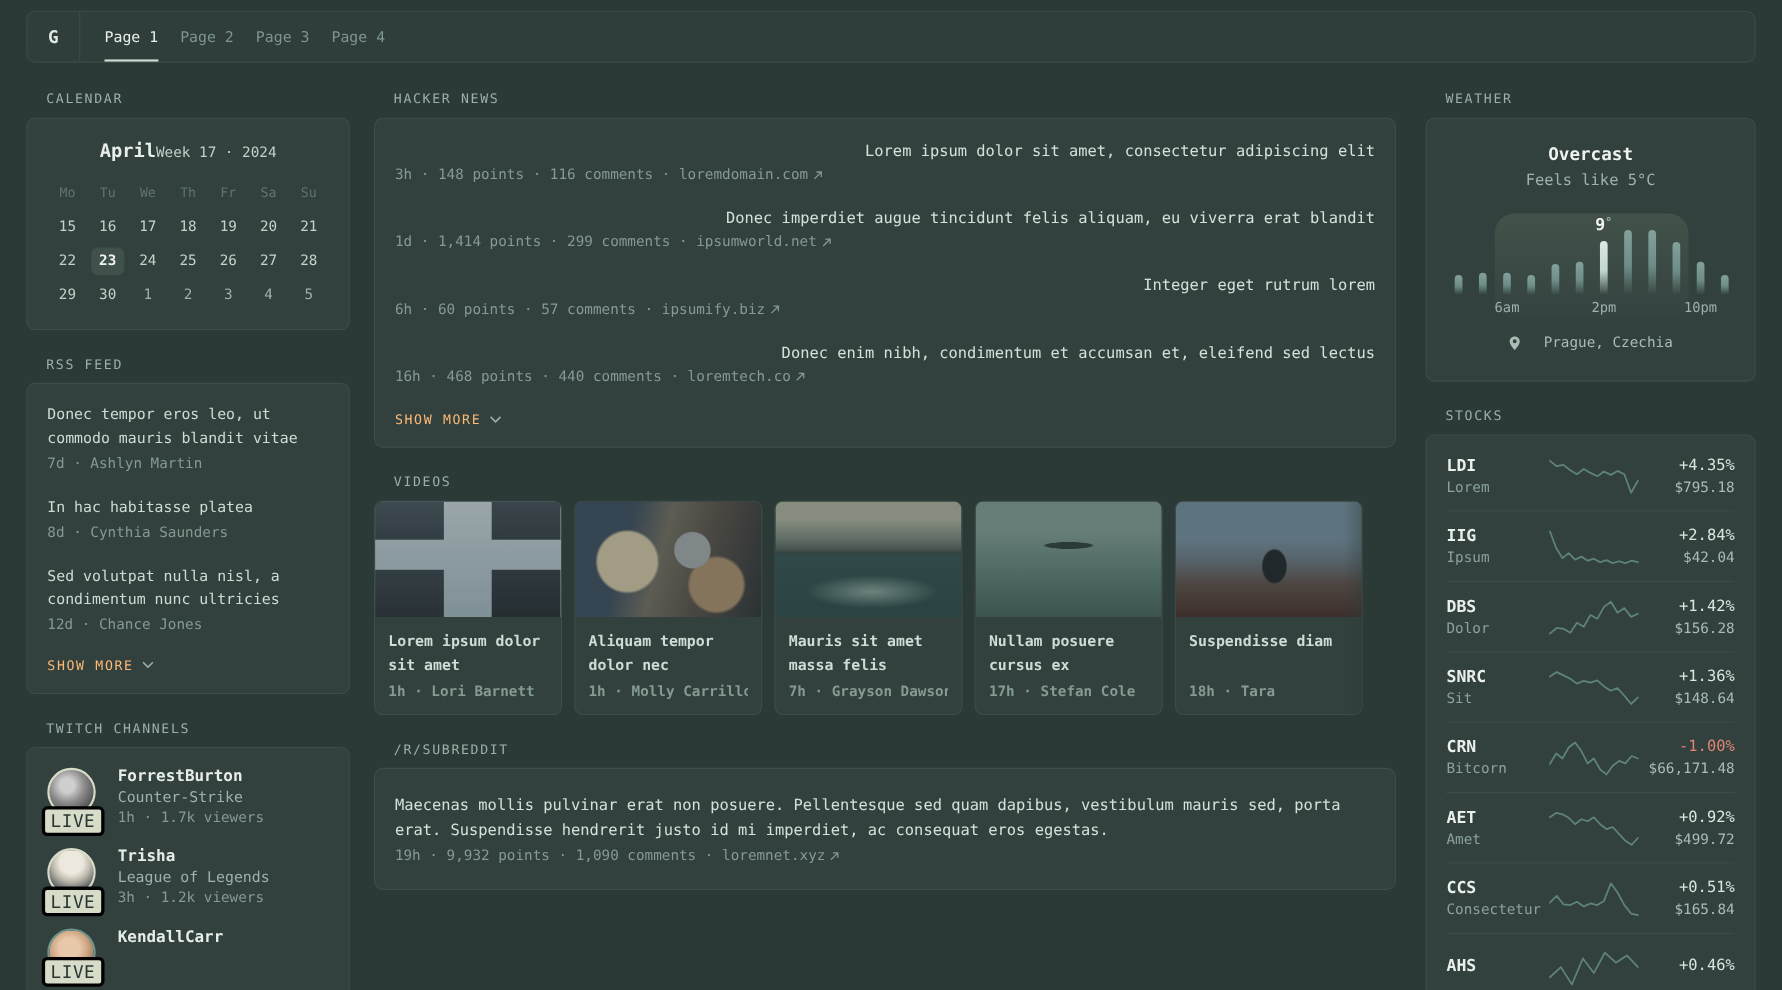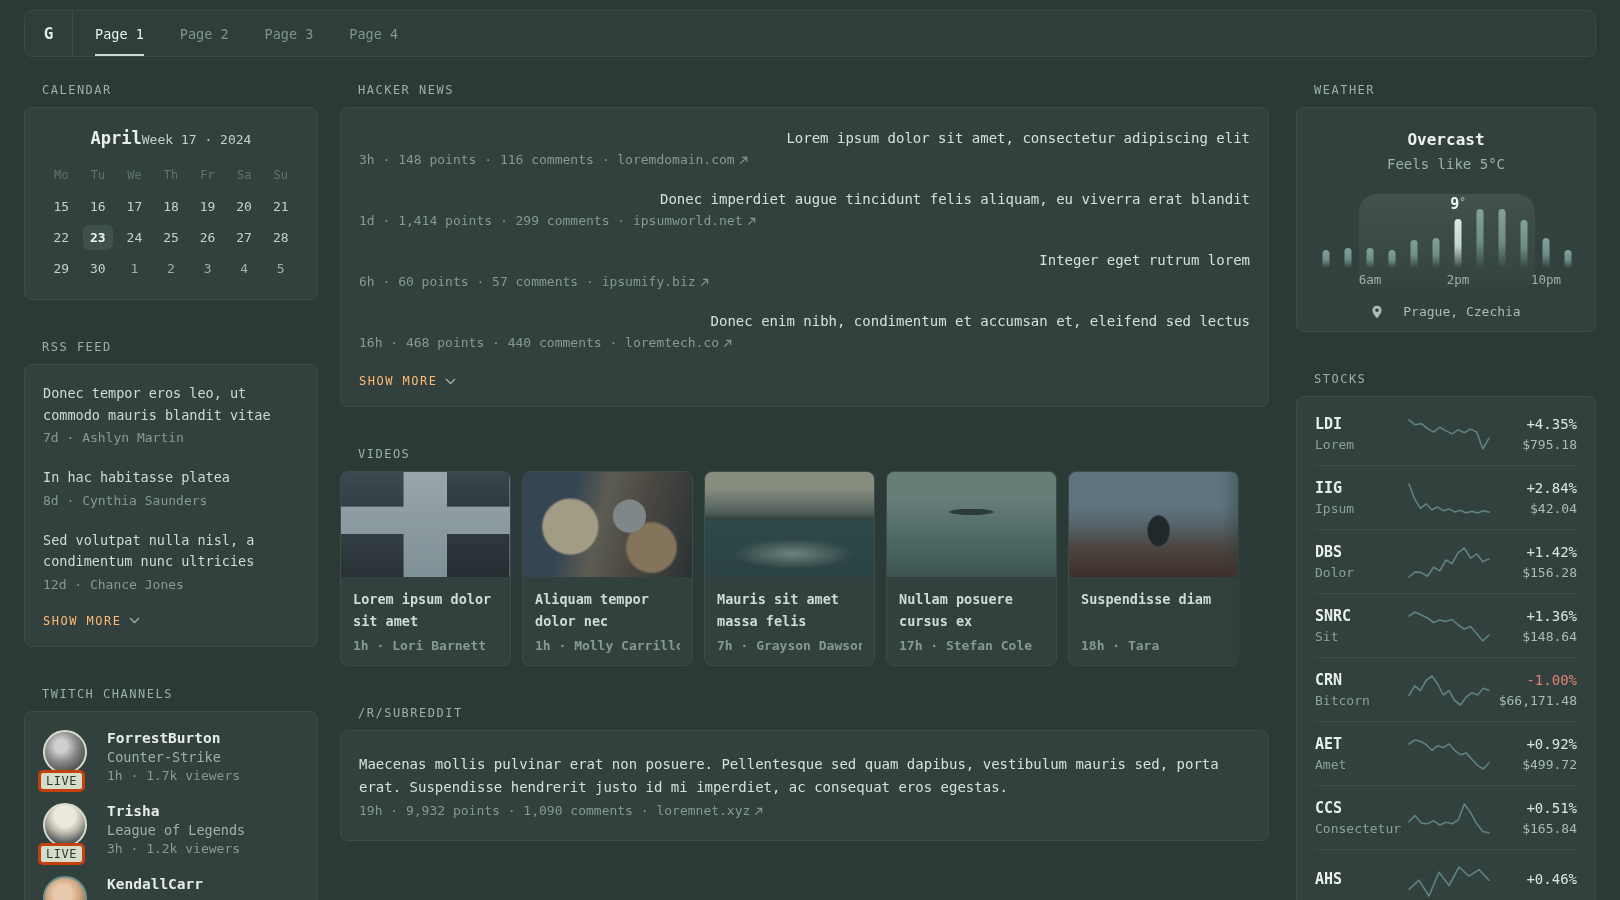--- a/index.html
+++ b/index.html
@@ -12,32 +12,32 @@
   
   .topbar {
     margin:10px 24px 0; height:47px;
     background:#2f3e3b; border:1px solid #3b4b47; border-radius:8px;
     display:flex; align-items:stretch;
   }
   .logo-box {
     width:48px; display:flex; align-items:center; justify-content:center;
     border-right:1px solid #3b4b47; color:#dfe8e3; font-weight:bold; font-size:16px;
   }
-  .tabs { display:flex; margin-left:22px; gap:36px; }
+  .tabs { display:flex; margin-left:22px; gap:20px; }
   .tab {
     display:flex; align-items:center; font-size:13.5px; color:#7f958f;
     border-bottom:2px solid transparent; padding-top:2px; cursor:pointer;
   }
   .tab.active { color:#e9efeb; border-bottom-color:#ccd8d1; }
   
   .content { display:flex; padding:0 24px; margin-top:26px; align-items:flex-start; }
   .col-left  { width:294px; flex:none; }
   .col-mid   { width:929px; flex:none; margin-left:22px; }
   .col-right { flex:1; margin-left:27px; min-width:0; }
-  .section + .section { margin-top:40px; }
+  .section + .section { margin-top:24px; }
   .sec-head {
     font-size:12px; letter-spacing:1.5px; color:#9ab0a9;
     margin:0 0 10px 18px;
   }
   .card {
     background:#32413e; border:1px solid #3d4d49; border-radius:8px;
     padding:18px;
   }
   
   .cal-top { display:flex; justify-content:center; align-items:baseline; margin:2px 2px 16px; }
@@ -67,22 +67,22 @@
   .av-wrap { position:relative; width:46px; flex:none; }
   .avatar {
     width:44px; height:44px; border-radius:50%; border:2px solid #d6dcc8;
   }
   .avatar.teal { border-color:#6f948c; }
   .avatar[data-avatar="forrest"] { background:radial-gradient(circle at 40% 35%, #cfcfcf 0 18%, #8a8a8a 45%, #2e2e2e 95%); }
   .avatar[data-avatar="trisha"]  { background:radial-gradient(circle at 50% 28%, #ece8de 0 30%, #c0bbae 48%, #4f555c 78%, #2f3a42 100%); }
   .avatar[data-avatar="kendall"] { background:radial-gradient(circle at 45% 40%, #e8c8aa 0 28%, #cda480 52%, #8a6a52 80%, #5f4636 100%); }
   .live-badge {
     position:absolute; left:-5px; bottom:-9px;
-    background:#d6dcc8; color:#2a3734; font-size:12px; letter-spacing:.5px;
-    padding:1px 5px; border-radius:5px; border:3px solid #c2410c;
+    background:#d6dcc8; color:#2a3734; font-size:16px; letter-spacing:.5px;
+    padding:1px 5px; border-radius:5px; border:3px solid #000000;
   }
   .tw-name { font-size:14.5px; font-weight:bold; color:#e6ede9; cursor:pointer; }
   .tw-game { font-size:13.5px; color:#9db2ac; margin-top:3px; }
   .tw-meta { font-size:13px; color:#859a93; margin-top:3px; }
   
   .hn-item { margin-bottom:24px; }
   .hn-title { font-size:14px; color:#d6e0da; cursor:pointer;text-align:right; }
   .hn-item .meta { margin-top:6px; }
   
   .videos-row { display:flex; gap:11px; overflow:hidden; position:relative; border-radius:0 8px 8px 0; }
@@ -116,21 +116,21 @@
       linear-gradient(to bottom, #7b948e 0 25%, #5f7d76 58%, #435f5a 100%); }
   .thumb[data-thumb="mist"] { background:
       radial-gradient(ellipse 9% 20% at 53% 56%, #20272b 0 68%, rgba(0,0,0,0) 78%),
       linear-gradient(to bottom, #6f8795 0 34%, #657078 52%, #5a4c46 72%, #452f2b 100%); }
   .vbody { padding:12px; }
   .v-title { font-size:13.5px; line-height:1.6; color:#cfdbd5; height:43px; overflow:hidden; }
   .v-meta { font-size:13px; color:#859a93; margin-top:6px; white-space:nowrap; overflow:hidden; }
   
   .rd-title { font-size:14px; line-height:1.65; color:#d6e0da; cursor:pointer; }
   
-  .w-card { text-align:center; padding:22px 18px 12px; }
+  .w-card { text-align:center; padding:22px 18px 27px; }
   .w-cond { font-size:16px; font-weight:bold; color:#eef3f0; }
   .w-feels { font-size:14px; color:#9db2ac; margin-top:7px; }
   .wchart-wrap { position:relative; width:264px; margin:30px auto 0; height:88px; }
   .daylight {
     position:absolute; top:-8px; height:96px; border-radius:18px;
     background:linear-gradient(to bottom, rgba(219,224,186,.10), rgba(219,224,186,.01));
   }
   .wbars { position:absolute; left:0; right:0; bottom:22px; height:62px; display:flex; }
   .wslot { width:22px; position:relative; height:62px; }
   .wbar {

